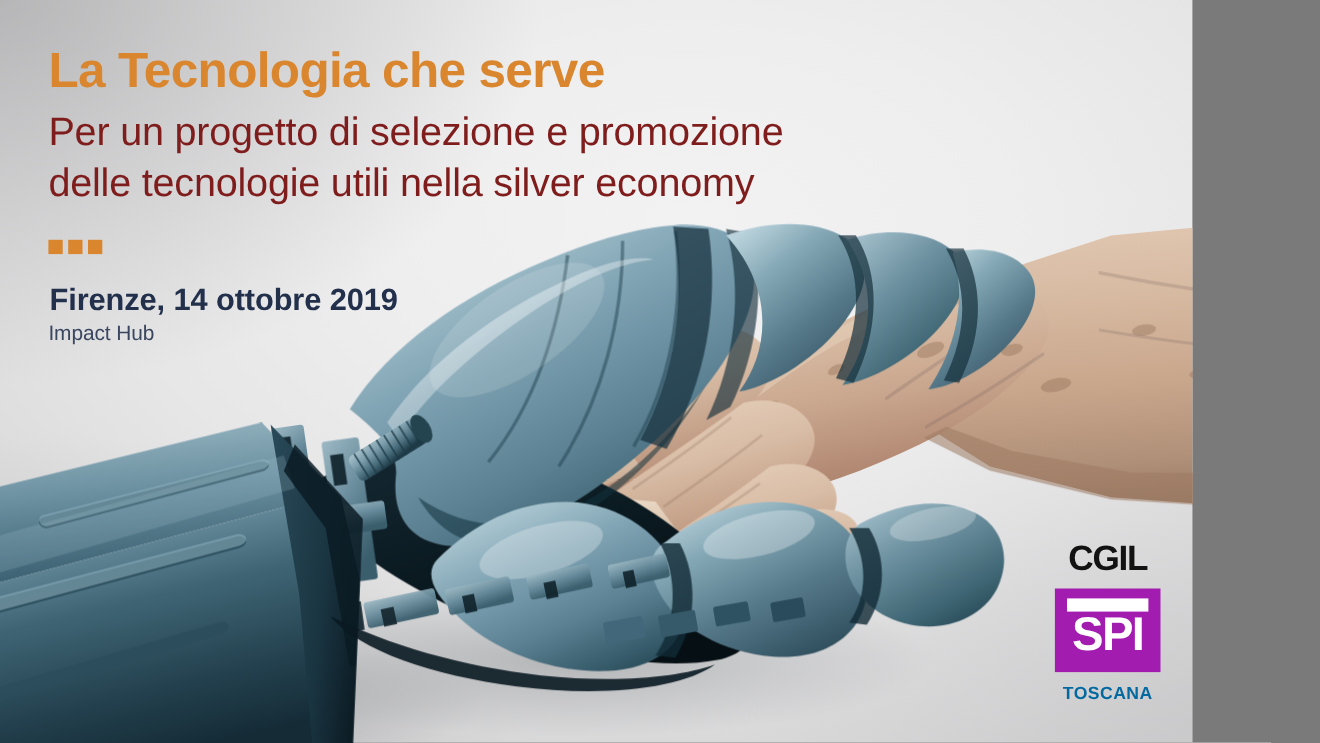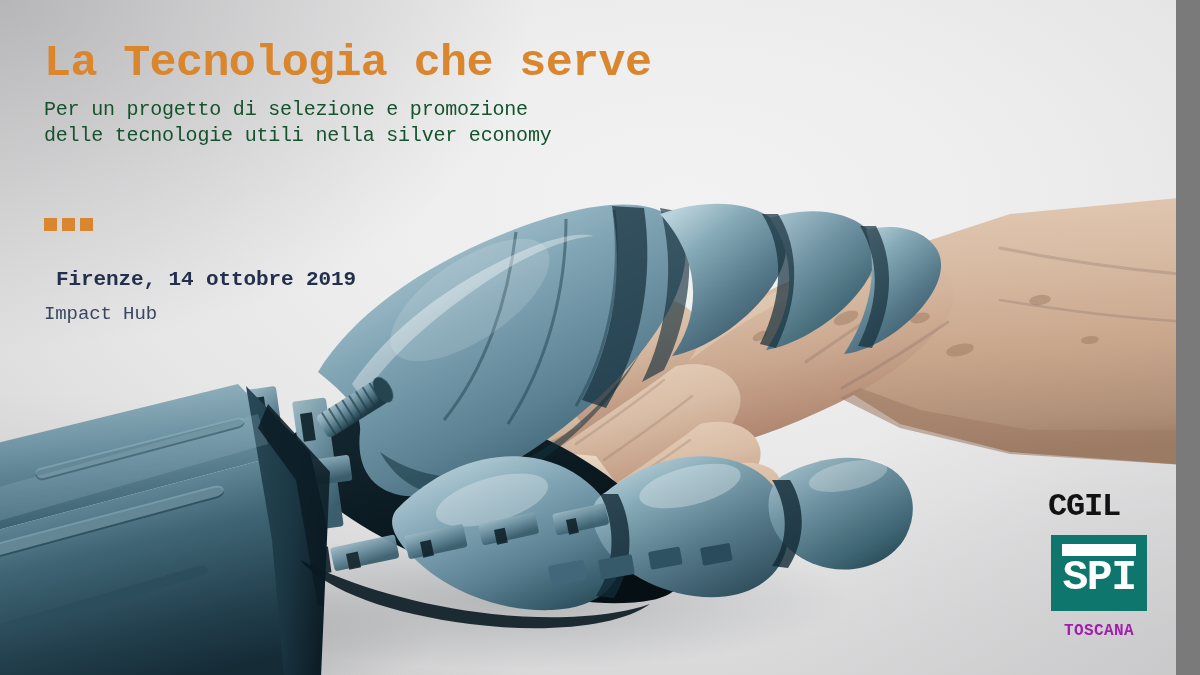--- a/index.html
+++ b/index.html
@@ -3,25 +3,24 @@
 <meta charset="utf-8">
 <title>La Tecnologia che serve</title>
 <style>
   html,body{margin:0;padding:0;}
   body{
     font-family:"Liberation Sans", sans-serif;
     background:#7a7a7a;
   }
   .poster{
     position:relative;
-    width:1176px;
+    width:1084px;
     height:675px;
     overflow:hidden;
     background:#c9c9c9;
-    font-family:Liberation Mono, monospace;
   }
 
   
   .bg-base{
     position:absolute;inset:0;
     background:
       radial-gradient(120% 115% at 58% 30%,
         #f2f2f3 0%,
         #eeeeef 22%,
         #e6e6e7 42%,
@@ -57,24 +56,24 @@
     margin:0;
     font-size:45px;
     line-height:1.05;
     font-weight:bold;
     letter-spacing:-0.6px;
     color:#d9862e;
     white-space:nowrap;
   }
   .subtitle{
     margin:10px 0 0 0;
-    font-size:20px;
+    font-size:36px;
     line-height:1.28;
     font-weight:400;
-    color:#14532d;
+    color:#7f1d1d;
     letter-spacing:-0.2px;
   }
   .subtitle .line{display:block;white-space:nowrap;}
 
   .dots{
     position:absolute;
     left:44px;
     top:218px;
     display:flex;
     gap:5px;
@@ -84,22 +83,22 @@
     width:13px;height:13px;
     background:#d9862e;
   }
 
   .event{
     position:absolute;
     left:44px;
     top:256px;
   }
   .event-date{
-    margin:12px;
-    font-size:21px;
+    margin:1px;
+    font-size:28px;
     font-weight:bold;
     color:#22304c;
     letter-spacing:-0.1px;
     white-space:nowrap;
   }
   .event-venue{
     margin:4px 0 14px 0;
     font-size:19px;
     font-weight:400;
     color:#3a4660;
@@ -126,28 +125,29 @@
     right:26px;
     bottom:36px;
     width:102px;
   }
   .logo-cgil{
     font-size:32px;
     font-weight:bold;
     color:#121212;
     letter-spacing:-1.2px;
     line-height:1;
+    text-align:center;
     margin:0 0 3px 0;
   }
   .logo-mark{
     position:relative;
     width:96px;
     height:76px;
     margin:12px auto;
-    background:#0f766e;
+    background:#a21caf;
   }
   .logo-bar{
     position:absolute;
     left:11px;top:9px;
     width:74px;height:12px;
     background:#ffffff;
   }
   .logo-spi{
     position:absolute;
     left:0;right:0;top:21px;
@@ -156,21 +156,21 @@
     line-height:1;
     font-weight:bold;
     color:#ffffff;
     letter-spacing:-1.5px;
   }
   .logo-toscana{
     margin:4px 0 0 0;
     text-align:center;
     font-size:16px;
     font-weight:bold;
-    color:#a21caf;
+    color:#0369a1;
     letter-spacing:0.4px;
     line-height:1;
   }
 </style>
 </head>
 <body>
 
 <div class="poster">
 
   <div class="bg-base"></div>

